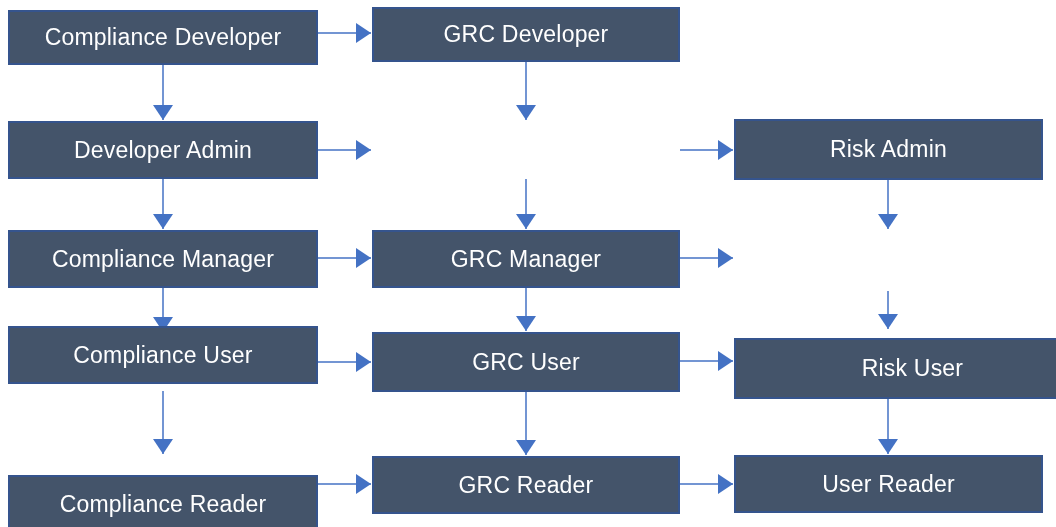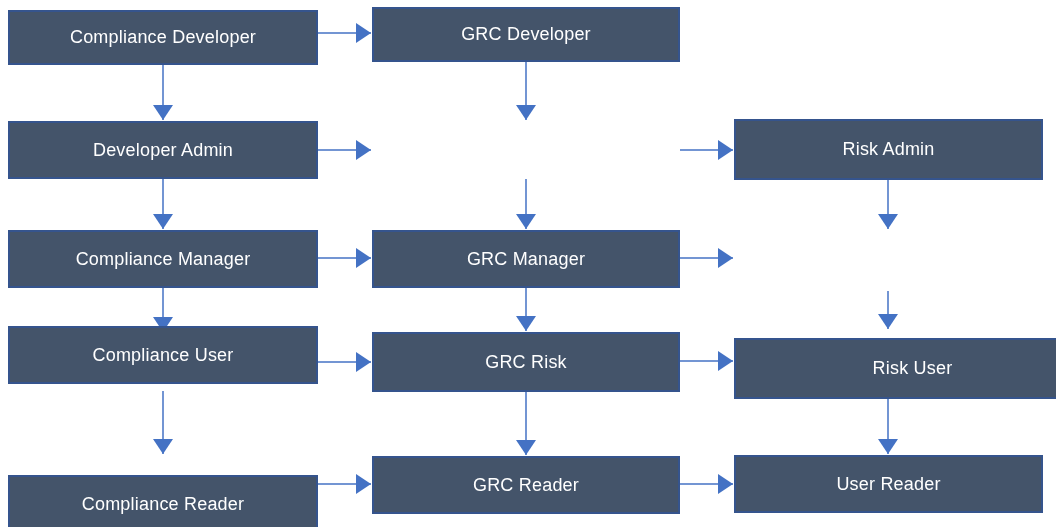--- a/index.html
+++ b/index.html
@@ -19,21 +19,21 @@
   .edges line { stroke: #4472C4; stroke-width: 1.5; }
   .node {
     position: absolute;
     box-sizing: border-box;
     background: #44546A;
     border: 2px solid #35548D;
     display: flex;
     align-items: center;
     justify-content: center;
     color: #ffffff;
-    font-size: 18px;
+    font-size: 23px;
     letter-spacing: 0.2px;
   }
 </style>
 </head>
 <body>
 
 <div class="canvas">
 
   <svg class="edges" viewBox="0 0 1056 527" xmlns="http://www.w3.org/2000/svg">
     <defs>
@@ -85,21 +85,21 @@
     <span>Risk Admin</span>
   </div>
   <div class="node" style="left:372px; top:230px; width:308px; height:58px;">
     <span>GRC Manager</span>
   </div>
 
   <div class="node" style="left:8px;   top:326px; width:310px; height:58px;">
     <span>Compliance User</span>
   </div>
   <div class="node" style="left:372px; top:332px; width:308px; height:60px;">
-    <span>GRC Risk</span>
+    <span>GRC User</span>
   </div>
   <div class="node" style="left:734px; top:330px; width:357px; height:61px;margin-top:8px;">
     <span>Risk User</span>
   </div>
 
   <div class="node" style="left:8px;   top:475px; width:310px; height:58px;">
     <span>Compliance Reader</span>
   </div>
   <div class="node" style="left:372px; top:456px; width:308px; height:58px;">
     <span>GRC Reader</span>

